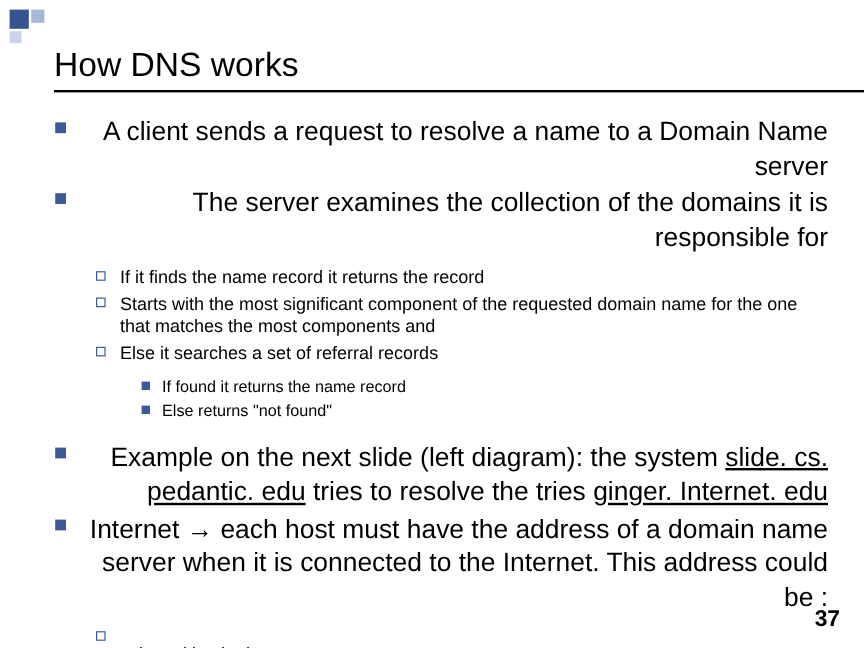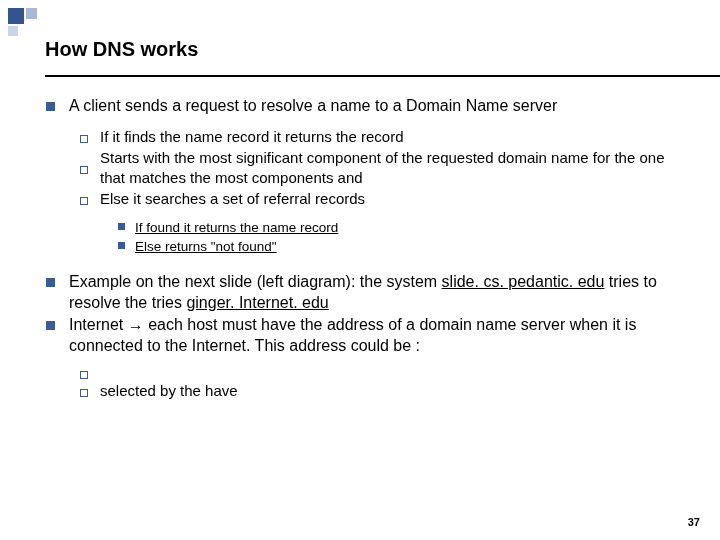--- a/index.html
+++ b/index.html
@@ -47,22 +47,22 @@
     top: 75px;
     left: 45px;
     right: 0;
     height: 2px;
     background: #000;
   }
   .slide-title {
     position: absolute;
     top: 38px;
     left: 45px;
-    font-size: 20px;
-    font-weight: bold;
+    font-size: 28px;
+    font-weight: normal;
   }
   .content {
     position: absolute;
     top: 96px;
     left: 40px;
     right: 30px;
   }
   .bullet-row {
     display: flex;
     align-items: flex-start;
@@ -87,35 +87,35 @@
     margin-right: 12px;
     box-sizing: border-box;
   }
   .small-square-bullet {
     width: 7px;
     height: 7px;
     background: #3a5a9a;
     margin-top: 4px;
     margin-right: 10px;
   }
-  .l1 { font-size: 16px; line-height: 1.3; }
+  .l1 { font-size: 22px; line-height: 1.3; text-align: right; }
   .l2 { font-size: 15px; line-height: 1.3; }
-  .l3 { font-size: 13.5px; line-height: 1.3; text-decoration: underline; }
+  .l3 { font-size: 13.5px; line-height: 1.3; }
   .indent-1 { margin-left: 6px; }
-  .indent-2 { margin-left: 40px; align-items: center; }
+  .indent-2 { margin-left: 40px; }
   .indent-3 { margin-left: 78px; }
   .gap-sm { height: 8px; }
   .gap-md { height: 14px; }
   .underline { text-decoration: underline; }
   .arrow { font-family: Arial, sans-serif; }
   .page-num {
     position: absolute;
     bottom: 12px;
     right: 20px;
-    font-size: 11px;
+    font-size: 19px;
     font-weight: bold;
   }
 </style>
 </head>
 <body>
 
 <div class="corner-decoration">
   <div class="big-square"></div>
   <div class="med-square"></div>
   <div class="small-square"></div>
@@ -124,20 +124,24 @@
 <div class="slide-title">How DNS works</div>
 <div class="title-line"></div>
 
 <div class="content">
 
   <div class="bullet-row indent-1">
     <span class="bullet-icon square-bullet"></span>
     <span class="l1">A client sends a request to resolve a name to a Domain Name server</span>
   </div>
 
+  <div class="bullet-row indent-1">
+    <span class="bullet-icon square-bullet"></span>
+    <span class="l1">The server examines the collection of the domains it is responsible for</span>
+  </div>
 
   <div class="gap-sm"></div>
 
   <div class="bullet-row indent-2">
     <span class="bullet-icon hollow-bullet"></span>
     <span class="l2">If it finds the name record it returns the record</span>
   </div>
 
   <div class="bullet-row indent-2">
     <span class="bullet-icon hollow-bullet"></span>

